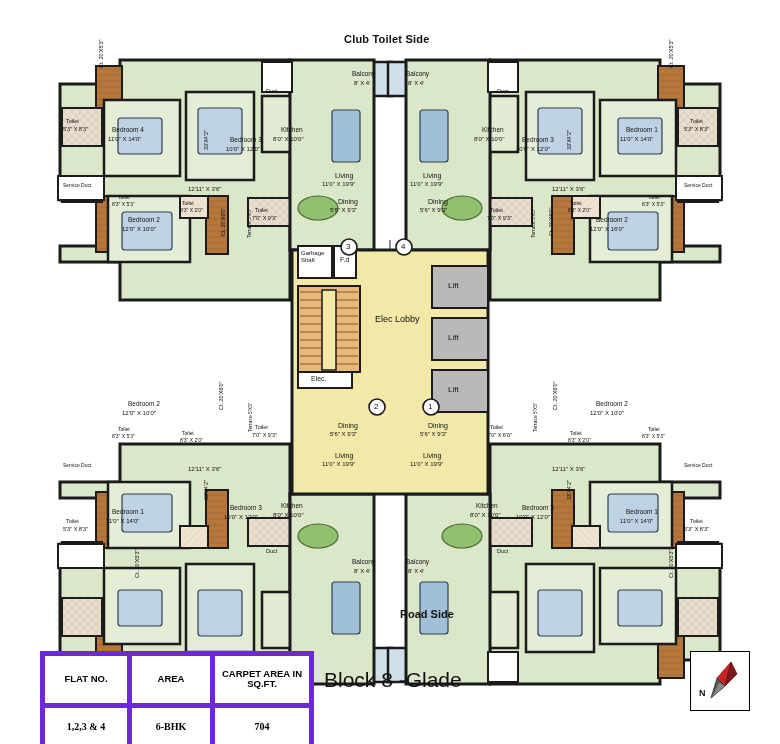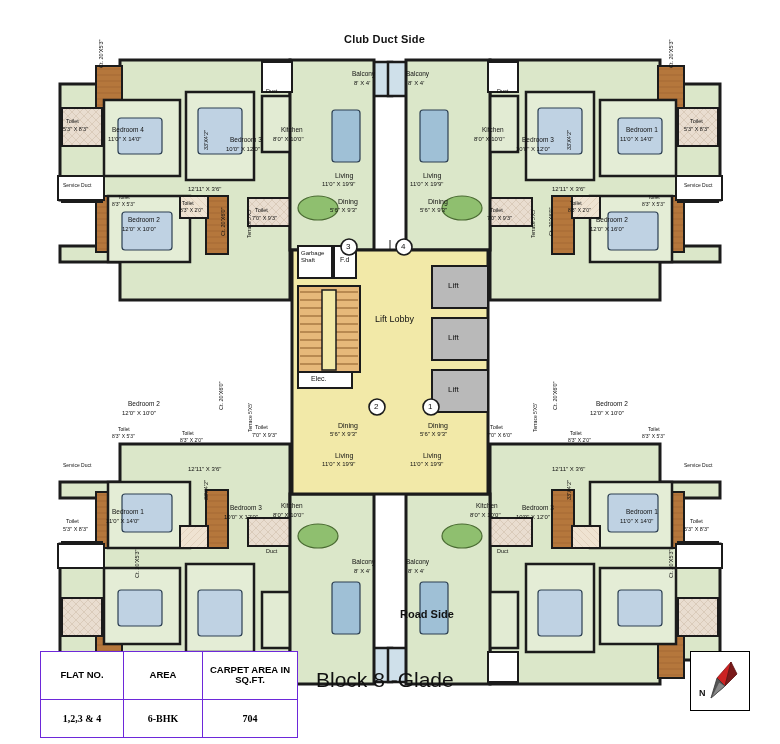--- a/index.html
+++ b/index.html
@@ -4,21 +4,21 @@
 <style>
   html,body{margin:0;padding:0;background:#ffffff;}
   body{width:780px;height:744px;position:relative;font-family:"Liberation Sans",sans-serif;overflow:hidden;}
   #plan{position:absolute;left:0;top:0;width:780px;height:744px;}
   .lbl{position:absolute;font-family:"Liberation Sans",sans-serif;color:#111;white-space:nowrap;}
   .top-label{font-size:11px;font-weight:bold;letter-spacing:.2px;}
   .bot-label{font-size:11px;font-weight:bold;padding-left:36px;}
   .title{font-size:21px;font-weight:normal;color:#111;}
   
   .legend{position:absolute;left:40px;top:651px;border-collapse:collapse;font-size:10px;}
-  .legend td,.legend th{border:1px solid #6d28d9;padding:13px 4px;text-align:center;font-weight:bold;}
+  .legend td,.legend th{border:5px solid #6d28d9;padding:13px 4px;text-align:center;font-weight:bold;}
   .legend .hdr{background:#ffffff;font-size:9.5px;line-height:1.1;}
   .legend .val{font-size:10px;font-weight:bold;font-family:Liberation Serif, serif;}
   
   .compass{position:absolute;left:690px;top:651px;width:58px;height:58px;border:1px solid #000;background:#fff;}
   .compass svg{position:absolute;left:0;top:0;}
 </style>
 </head>
 <body>
 
 <svg id="plan" viewBox="0 0 780 744">
@@ -174,24 +174,24 @@
     <rect x="432" y="370" width="56" height="42" fill="#b9b9b9" stroke="#1b1b1b" stroke-width="2"></rect>
 
     <circle cx="349" cy="247" r="8" fill="#ffffff" stroke="#1b1b1b" stroke-width="1.6"></circle>
     <circle cx="404" cy="247" r="8" fill="#ffffff" stroke="#1b1b1b" stroke-width="1.6"></circle>
     <circle cx="377" cy="407" r="8" fill="#ffffff" stroke="#1b1b1b" stroke-width="1.6"></circle>
     <circle cx="431" cy="407" r="8" fill="#ffffff" stroke="#1b1b1b" stroke-width="1.6"></circle>
     <line x1="390" y1="250" x2="390" y2="240" stroke="#1b1b1b" stroke-width="1"></line>
   </g>
 </svg>
 
-<div class="lbl top-label" style="left:344px;top:33px;">Club Duct Side</div>
+<div class="lbl top-label" style="left:344px;top:33px;">Club Toilet Side</div>
 <div class="lbl bot-label" style="left:364px;top:608px;">Road Side</div>
 
-<div class="lbl" style="left:375px;top:314px;font-size:9px;">Lift Lobby</div>
+<div class="lbl" style="left:375px;top:314px;font-size:9px;">Elec Lobby</div>
 <div class="lbl" style="left:448px;top:281px;font-size:8px;">Lift</div>
 <div class="lbl" style="left:448px;top:333px;font-size:8px;">Lift</div>
 <div class="lbl" style="left:448px;top:385px;font-size:8px;">Lift</div>
 <div class="lbl" style="left:311px;top:375px;font-size:7px;">Elec.</div>
 <div class="lbl" style="left:301px;top:250px;font-size:6px;width:30px;white-space:normal;line-height:1.1;">Garbage Shaft</div>
 <div class="lbl" style="left:340px;top:256px;font-size:7px;">F.d</div>
 <div class="lbl" style="left:346px;top:242px;font-size:8px;">3</div>
 <div class="lbl" style="left:401px;top:242px;font-size:8px;">4</div>
 <div class="lbl" style="left:374px;top:402px;font-size:8px;">2</div>
 <div class="lbl" style="left:428px;top:402px;font-size:8px;">1</div>
@@ -324,21 +324,21 @@
     <th class="hdr" style="width:86px;">CARPET AREA IN SQ.FT.</th>
   </tr>
   <tr>
     <td class="val">1,2,3 &amp; 4</td>
     <td class="val">6-BHK</td>
     <td class="val">704</td>
   </tr>
 </tbody>
   </table>
 
-<div class="lbl title" style="left:316px;top:668px;text-align:center;">Block 8 -Glade</div>
+<div class="lbl title" style="left:324px;top:668px;text-align:center;">Block 8 -Glade</div>
 
 <div class="compass">
   <svg width="58" height="58" viewBox="0 0 58 58">
     <polygon points="40,10 34,34 26,26" fill="#cc2222" stroke="#8a1515" stroke-width="0.8"></polygon>
     <polygon points="40,10 46,22 34,34" fill="#7a1a1a" stroke="#5a1010" stroke-width="0.8"></polygon>
     <polygon points="26,26 34,34 20,46" fill="#555555" stroke="#333" stroke-width="0.8"></polygon>
     <polygon points="34,34 20,46 28,30" fill="#888888" stroke="#444" stroke-width="0.6"></polygon>
   </svg>
   <div class="lbl" style="left:8px;top:36px;font-size:9px;font-weight:bold;">N</div>
 </div>

